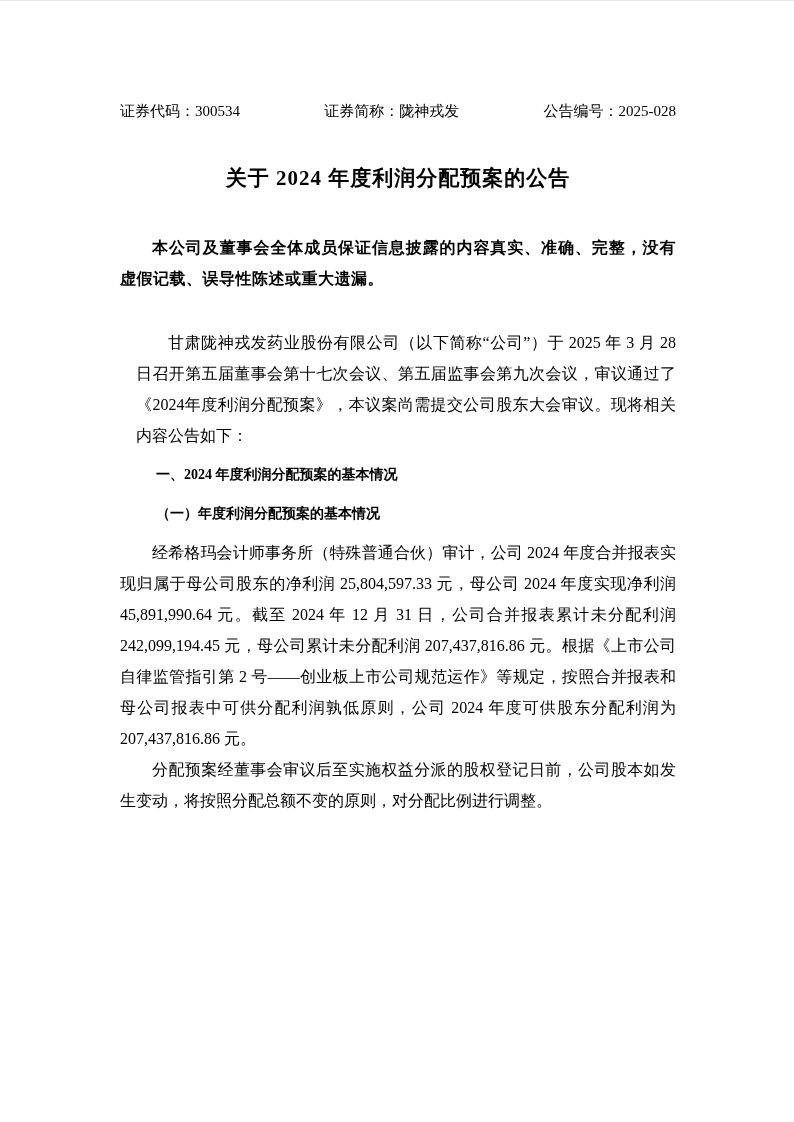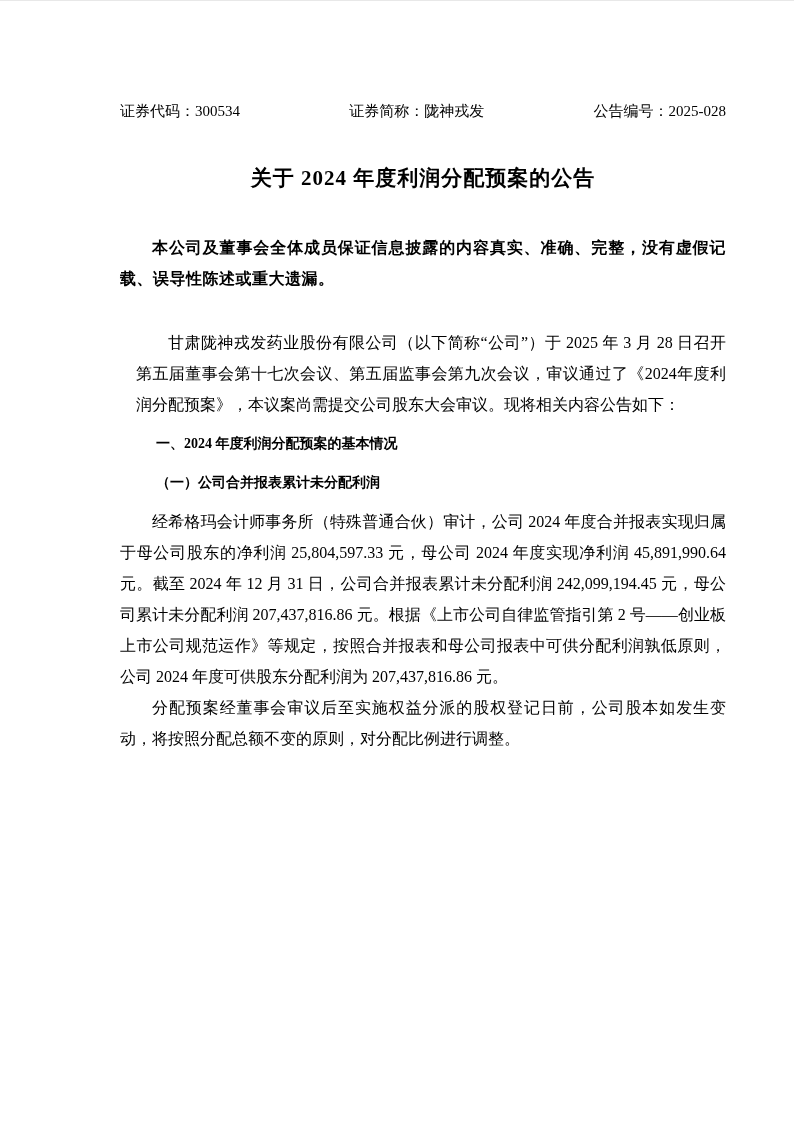--- a/index.html
+++ b/index.html
@@ -8,21 +8,21 @@
     background: #ffffff;
   }
   .page {
     position: relative;
     width: 794px;
     height: 1122px;
     box-sizing: border-box;
     background: #ffffff;
     color: #000000;
     font-family: "Liberation Serif", "DejaVu Serif", serif;
-    padding: 100px 68px 0 120px;
+    padding: 100px 118px 0 120px;
     overflow: hidden;
     border-top: 1px solid #e8e8e8;
   }
   .doc-header {
     display: flex;
     justify-content: space-between;
     align-items: baseline;
     font-size: 15px;
     line-height: 20px;
     white-space: nowrap;
@@ -80,21 +80,21 @@
   <div class="title-block">
     <h1 class="doc-title">关于 2024 年度利润分配预案的公告</h1>
   </div>
 
   <p class="statement">本公司及董事会全体成员保证信息披露的内容真实、准确、完整，没有虚假记载、误导性陈述或重大遗漏。</p>
 
   <p class="para first-body-para">甘肃陇神戎发药业股份有限公司（以下简称“公司”）于 2025 年 3 月 28 日召开第五届董事会第十七次会议、第五届监事会第九次会议，审议通过了《2024年度利润分配预案》，本议案尚需提交公司股东大会审议。现将相关内容公告如下：</p>
 
   <h2 class="sec-heading">一、2024 年度利润分配预案的基本情况</h2>
 
-  <h2 class="sec-heading">（一）公司合并报表累计未分配利润</h2>
+  <h2 class="sec-heading">（一）年度利润分配预案的基本情况</h2>
 
   <p class="para">经希格玛会计师事务所（特殊普通合伙）审计，公司 2024 年度合并报表实现归属于母公司股东的净利润 25,804,597.33 元，母公司 2024 年度实现净利润 45,891,990.64 元。截至 2024 年 12 月 31 日，公司合并报表累计未分配利润 242,099,194.45 元，母公司累计未分配利润 207,437,816.86 元。根据《上市公司自律监管指引第 2 号——创业板上市公司规范运作》等规定，按照合并报表和母公司报表中可供分配利润孰低原则，公司 2024 年度可供股东分配利润为 207,437,816.86 元。</p>
 
 
   <p class="para">分配预案经董事会审议后至实施权益分派的股权登记日前，公司股本如发生变动，将按照分配总额不变的原则，对分配比例进行调整。</p>
 
 
 </div>
 
 </body></html>

